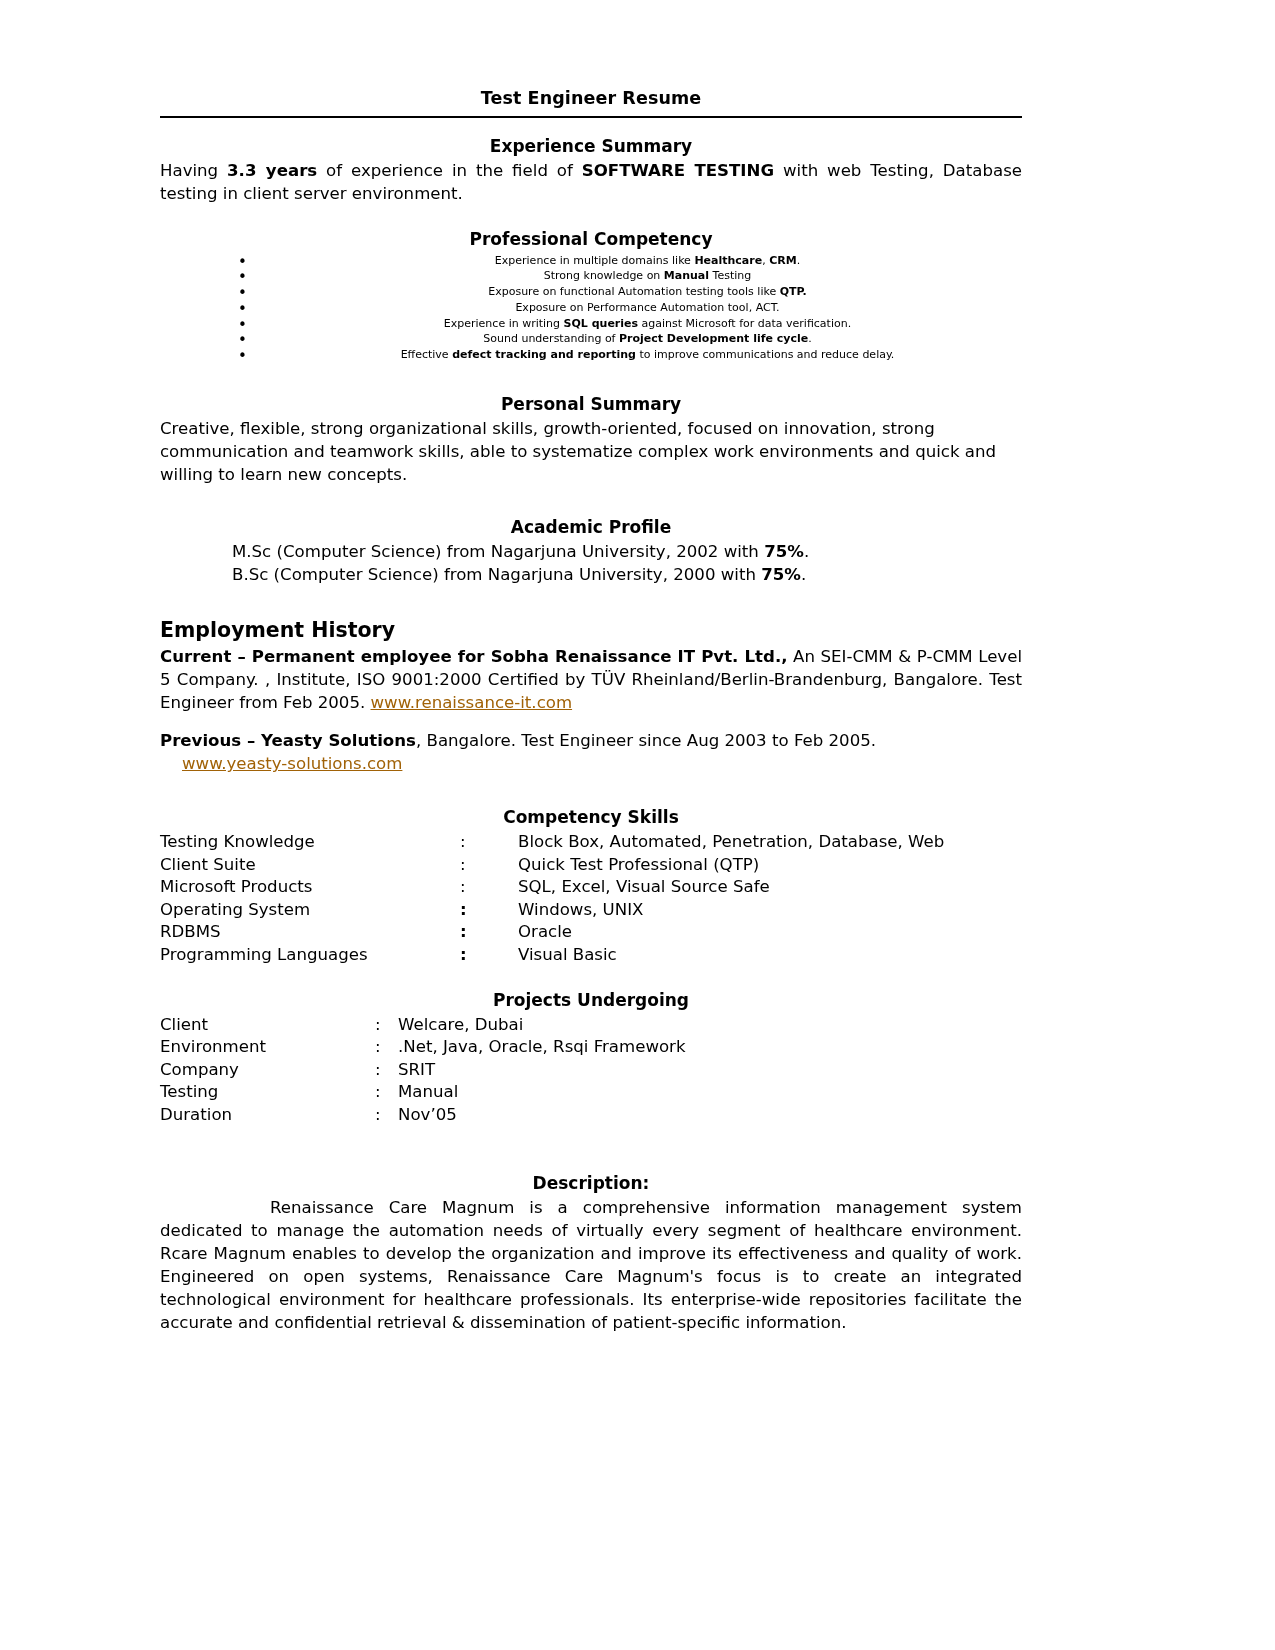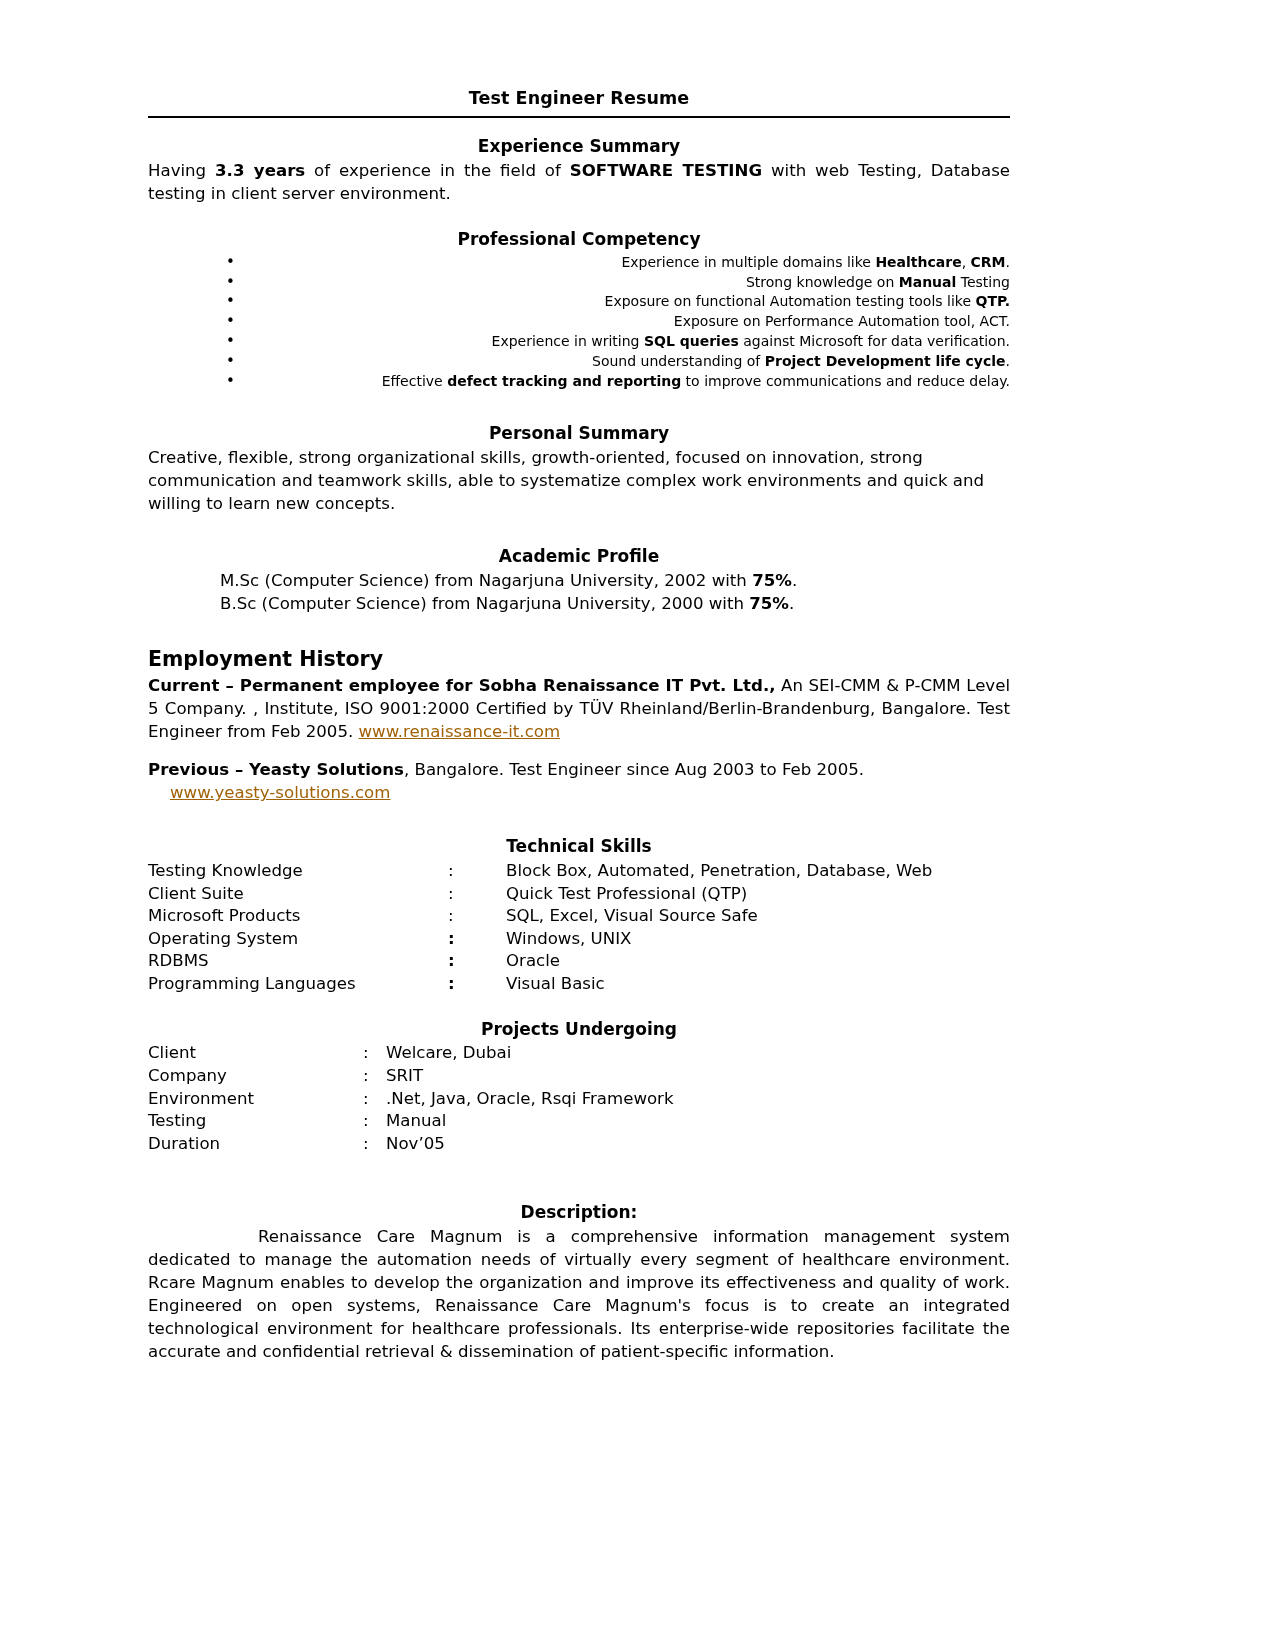--- a/index.html
+++ b/index.html
@@ -17,21 +17,21 @@
   .page {
     position: relative;
     width: 1275px;
     height: 1650px;
     background: #ffffff;
     box-sizing: border-box;
     padding: 0;
   }
   .content {
     position: absolute;
-    left: 148px;
+    left: 160px;
     top: 88px;
     width: 862px;
   }
   
   .doc-title {
     text-align: center;
     font-size: 17.5px;
     font-weight: bold;
     letter-spacing: 0.1px;
     line-height: 1.2;
@@ -82,25 +82,25 @@
   .gap-xl { height: 46px; }
   b, .b { font-weight: bold; }
   
   ul.bullets {
     list-style: none;
     margin: 2px 0 0 0;
     padding: 0;
   }
   ul.bullets > li {
     position: relative;
-    font-size: 14px;
+    font-size: 11px;
     line-height: 1.385;
     padding-left: 113px;
     margin: 0 0 0.5px 0;
-    text-align: right;
+    text-align: center;
   }
   ul.bullets > li::before {
     content: "\2022";
     position: absolute;
     left: 78px;
     top: -1px;
     font-size: 15px;
   }
   ul.bullets > li.wrap {
     padding-left: 113px;
@@ -186,21 +186,21 @@
       <div class="h-big">Employment History</div>
       <p class="para"><b>Current – Permanent employee for Sobha Renaissance IT Pvt. Ltd.,</b><span> An SEI-CMM &amp; P-CMM Level 5 Company. , Institute, ISO 9001:2000 Certified by TÜV Rheinland/Berlin-Brandenburg, Bangalore. Test Engineer from Feb 2005.  </span><a class="link" href="#">www.renaissance-it.com</a></p>
       <div class="gap-sm"></div>
       <p class="para-left"><b>Previous – Yeasty Solutions</b><span>, Bangalore. Test Engineer since Aug 2003 to Feb 2005.</span></p>
       <p class="para-left" style="margin-left:22px;"><a class="link" href="#">www.yeasty-solutions.com</a></p>
     </div>
 
     <div class="gap-lg"></div>
 
     <div class="section">
-      <div class="h-sec">Technical Skills</div>
+      <div class="h-sec">Competency Skills</div>
       <table class="kv skills">
         <tbody>
           <tr>
             <td class="k">Testing Knowledge</td>
             <td class="sep">:</td>
             <td class="v">Block Box, Automated, Penetration, Database, Web</td>
           </tr>
           <tr>
             <td class="k">Client Suite</td>
             <td class="sep">:</td>
@@ -235,28 +235,28 @@
     <div class="section">
       <div class="h-sec">Projects Undergoing</div>
       <table class="kv projects">
         <tbody>
           <tr>
             <td class="k">Client</td>
             <td class="sep">:</td>
             <td class="v">Welcare, Dubai</td>
           </tr>
           <tr>
+            <td class="k">Environment</td>
+            <td class="sep">:</td>
+            <td class="v">.Net, Java, Oracle, Rsqi Framework</td>
+          </tr>
+          <tr>
             <td class="k">Company</td>
             <td class="sep">:</td>
             <td class="v">SRIT</td>
-          </tr>
-          <tr>
-            <td class="k">Environment</td>
-            <td class="sep">:</td>
-            <td class="v">.Net, Java, Oracle, Rsqi Framework</td>
           </tr>
           <tr>
             <td class="k">Testing</td>
             <td class="sep">:</td>
             <td class="v">Manual</td>
           </tr>
           <tr>
             <td class="k">Duration</td>
             <td class="sep">:</td>
             <td class="v">Nov’05</td>

